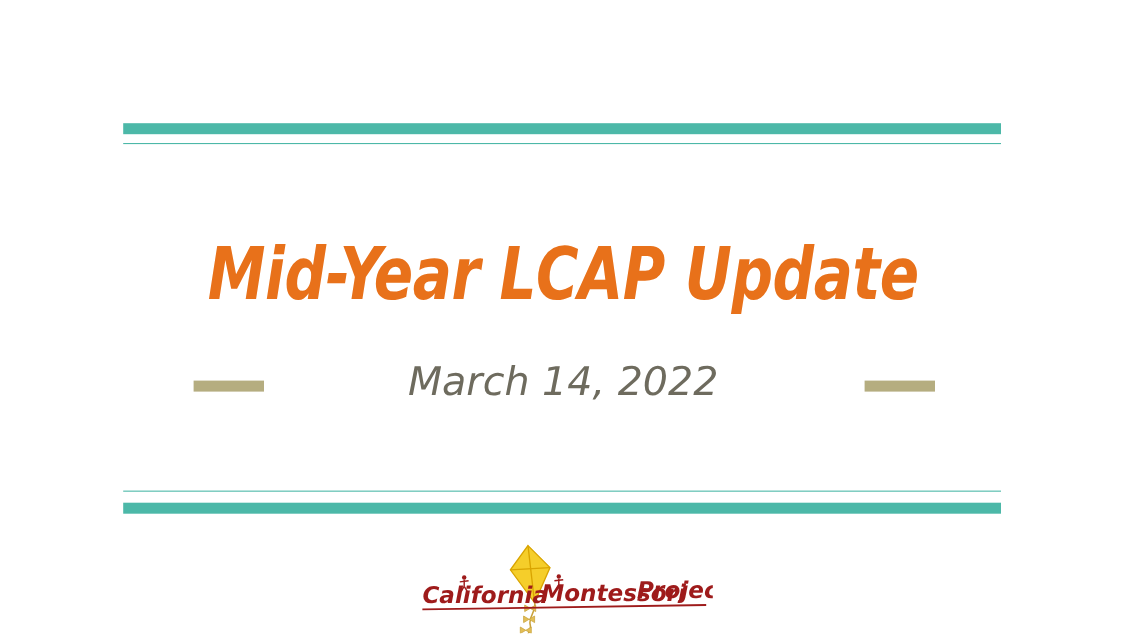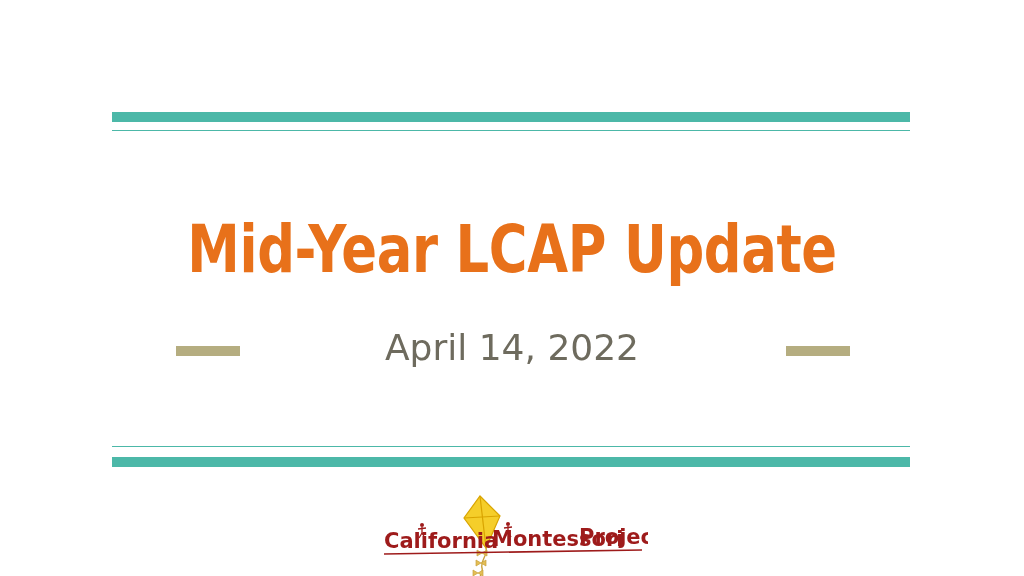--- a/index.html
+++ b/index.html
@@ -9,20 +9,21 @@
   }
   body {
     font-family: "Liberation Sans", sans-serif;
   }
   .slide {
     position: relative;
     width: 1024px;
     height: 576px;
     background: #ffffff;
     overflow: hidden;
+    font-style: italic;
   }
 
   
   .rule-thick-top {
     position: absolute;
     left: 112px;
     top: 112px;
     width: 798px;
     height: 10px;
     background: #4CB8A8;
@@ -125,21 +126,21 @@
 </head>
 <body>
 
 <div class="slide">
 
   <div class="rule-thick-top"></div>
   <div class="rule-thin-top"></div>
 
   <div class="title">Mid-Year LCAP Update</div>
 
-  <div class="subtitle">April 14, 2022</div>
+  <div class="subtitle">March 14, 2022</div>
 
   <div class="dash dash-left"></div>
   <div class="dash dash-right"></div>
 
   <div class="rule-thin-bottom"></div>
   <div class="rule-thick-bottom"></div>
 
   <div class="logo">
     <div class="logo-inner">
       <svg class="logo-svg" viewBox="0 0 272 96">

